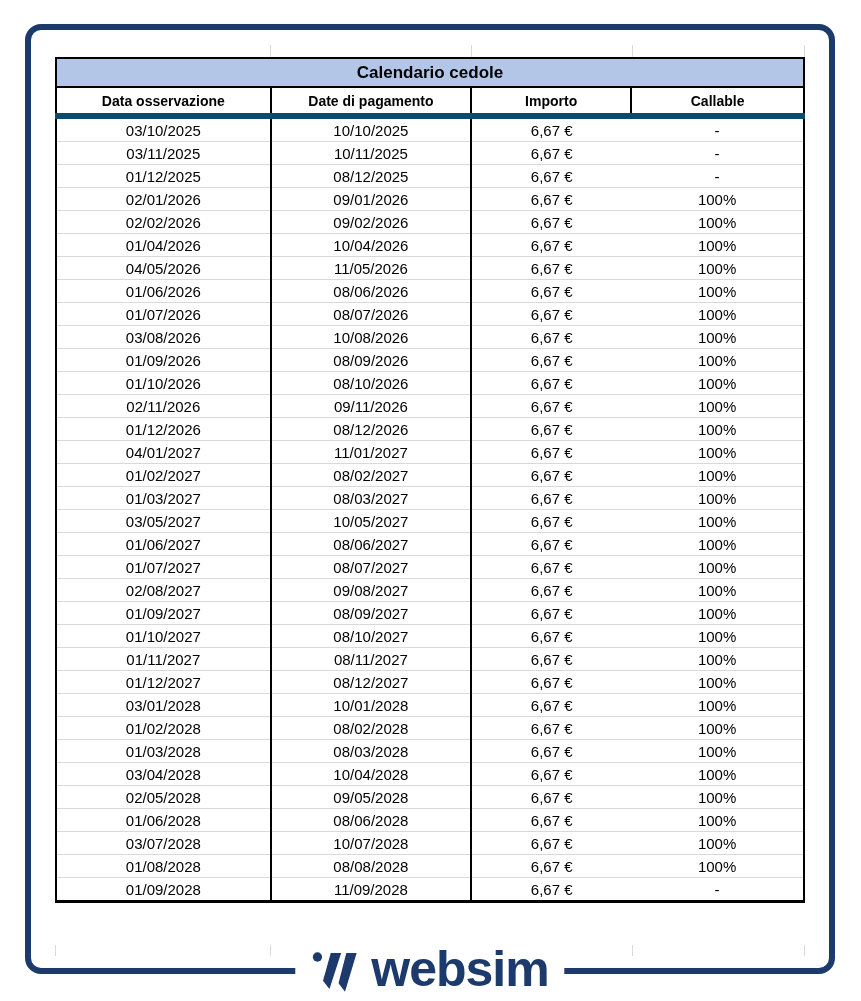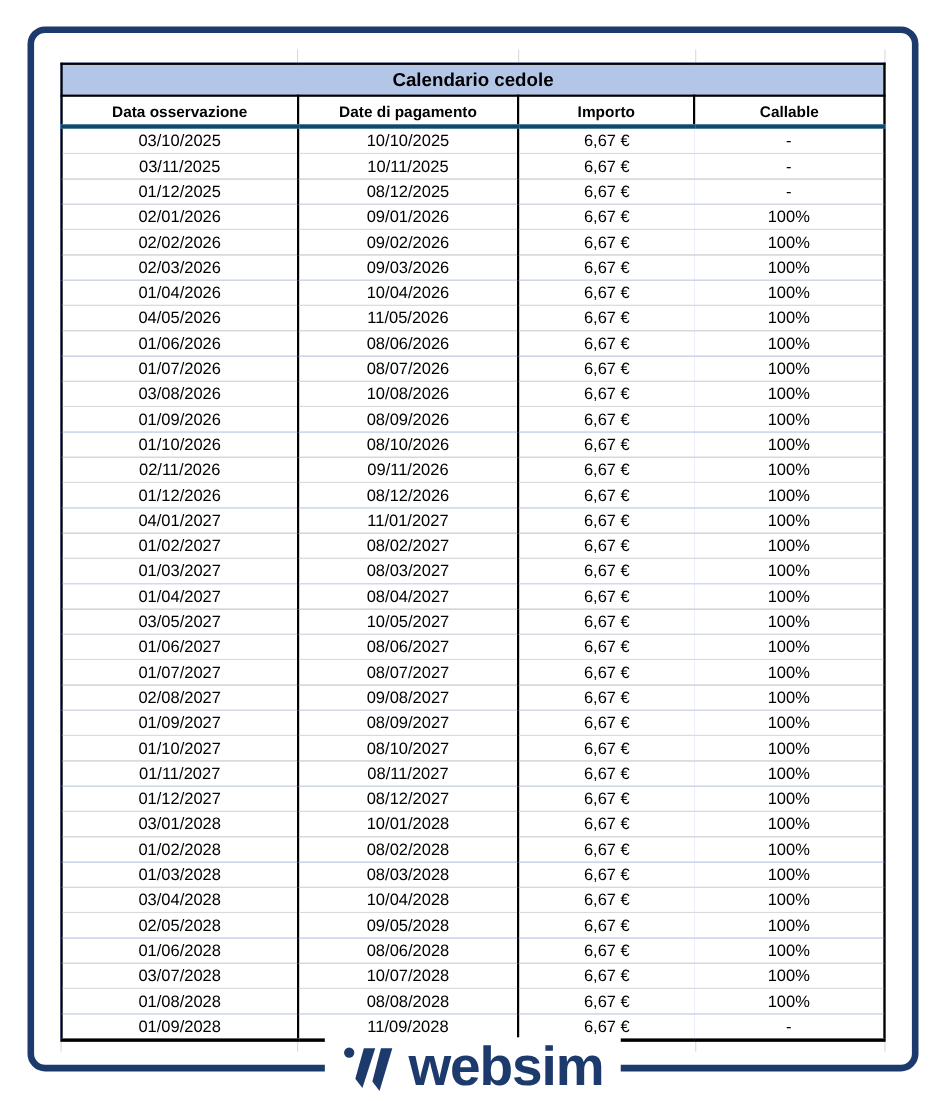--- a/index.html
+++ b/index.html
@@ -73,21 +73,21 @@
     height: 22px;
     font-size: 15px;
     text-align: center;
     padding: 0;
     border-top: 1px solid #d9d9d9;
     background: #fff;
   }
   tbody td.b1 { border-left: 2px solid #000; }
   tbody td.b2 { border-left: 2px solid #000; border-right: 2px solid #000; }
   tbody td.b4 { border-right: 2px solid #000; }
-  tbody tr:first-child td { border-top: 4px solid #0c4a6e; }
+  tbody tr:first-child td { border-top: 6px solid #0c4a6e; }
   tbody tr:last-child td { border-bottom: 3px solid #000; }
 
   
   .logo {
     position: absolute;
     left: 430px; top: 943px;
     transform: translateX(-50%);
     display: flex;
     align-items: center;
     gap: 12px;
@@ -164,26 +164,20 @@
     <td class="b3">6,67 €</td>
     <td class="b4">100%</td>
   </tr>
         <tr>
     <td class="b1">02/02/2026</td>
     <td class="b2">09/02/2026</td>
     <td class="b3">6,67 €</td>
     <td class="b4">100%</td>
   </tr>
         <tr>
-    <td class="b1">02/03/2026</td>
-    <td class="b2">09/03/2026</td>
-    <td class="b3">6,67 €</td>
-    <td class="b4">100%</td>
-  </tr>
-        <tr>
     <td class="b1">01/04/2026</td>
     <td class="b2">10/04/2026</td>
     <td class="b3">6,67 €</td>
     <td class="b4">100%</td>
   </tr>
         <tr>
     <td class="b1">04/05/2026</td>
     <td class="b2">11/05/2026</td>
     <td class="b3">6,67 €</td>
     <td class="b4">100%</td>
@@ -238,26 +232,20 @@
   </tr>
         <tr>
     <td class="b1">01/02/2027</td>
     <td class="b2">08/02/2027</td>
     <td class="b3">6,67 €</td>
     <td class="b4">100%</td>
   </tr>
         <tr>
     <td class="b1">01/03/2027</td>
     <td class="b2">08/03/2027</td>
-    <td class="b3">6,67 €</td>
-    <td class="b4">100%</td>
-  </tr>
-        <tr>
-    <td class="b1">01/04/2027</td>
-    <td class="b2">08/04/2027</td>
     <td class="b3">6,67 €</td>
     <td class="b4">100%</td>
   </tr>
         <tr>
     <td class="b1">03/05/2027</td>
     <td class="b2">10/05/2027</td>
     <td class="b3">6,67 €</td>
     <td class="b4">100%</td>
   </tr>
         <tr>

